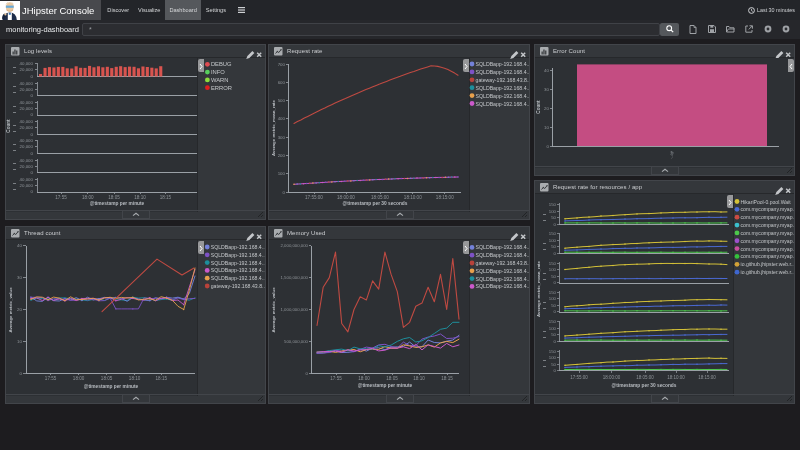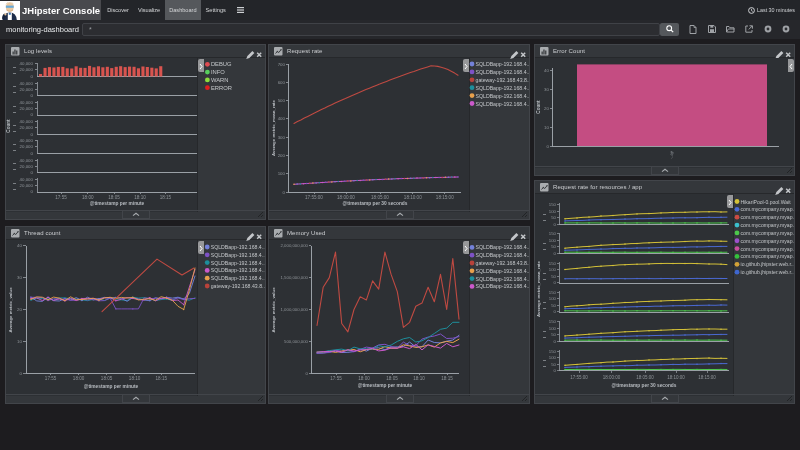--- a/index.html
+++ b/index.html
@@ -1,17 +1,17 @@
 <!DOCTYPE html>
 <html><head><meta charset="utf-8"><style>
 *{margin:0;padding:0;box-sizing:border-box}
 html,body{width:800px;height:450px;background:#1d1c1f;font-family:"Liberation Sans",sans-serif;overflow:hidden;position:relative}
 .nav{position:absolute;top:0;left:0;width:800px;height:20px;background:#232529;display:flex;align-items:stretch}
 .logo{width:20px;height:20px;background:#fff;flex:none}
-.brand{background:#48494d;color:#fff;font-size:9.5px;font-weight:bold;display:flex;align-items:center;padding:0 1px 0 2px}
+.brand{background:#48494d;color:#fff;font-size:9.5px;font-weight:normal;display:flex;align-items:center;padding:0 7px 0 2px}
 .navitems{display:flex;align-items:stretch;font-size:5.6px;color:#d6d8da}
 .ni{display:flex;align-items:center;padding:0 4.5px;position:relative}
 .ni.active{background:#55585c}
 .ni.active:after{content:"";position:absolute;left:50%;bottom:-3px;margin-left:-3px;border:3px solid transparent;border-top-color:#55585c}
 .navright{position:absolute;right:5px;top:0;height:20px;display:flex;align-items:center;color:#d0d3d6;font-size:5.4px}
 .subbar{position:absolute;top:20px;left:0;width:800px;height:18.5px;background:#26272b;display:flex;align-items:center}
 .sbtitle{color:#e8eaec;font-size:7.5px;margin-left:6px;white-space:nowrap}
 .sbinput{position:absolute;left:82px;top:3px;width:578px;height:12.5px;background:#2c2d31;border:1px solid #404247;border-radius:2px;color:#9a9da1;font-size:7px;line-height:11px;padding-left:6px}
 .sbbtn{position:absolute;left:660px;top:3px;width:19px;height:12.5px;background:#55585c;border-radius:2px;display:flex;align-items:center;justify-content:center}
 .sbicons{position:absolute;left:684px;top:3px;height:12.5px;display:flex;align-items:center}

